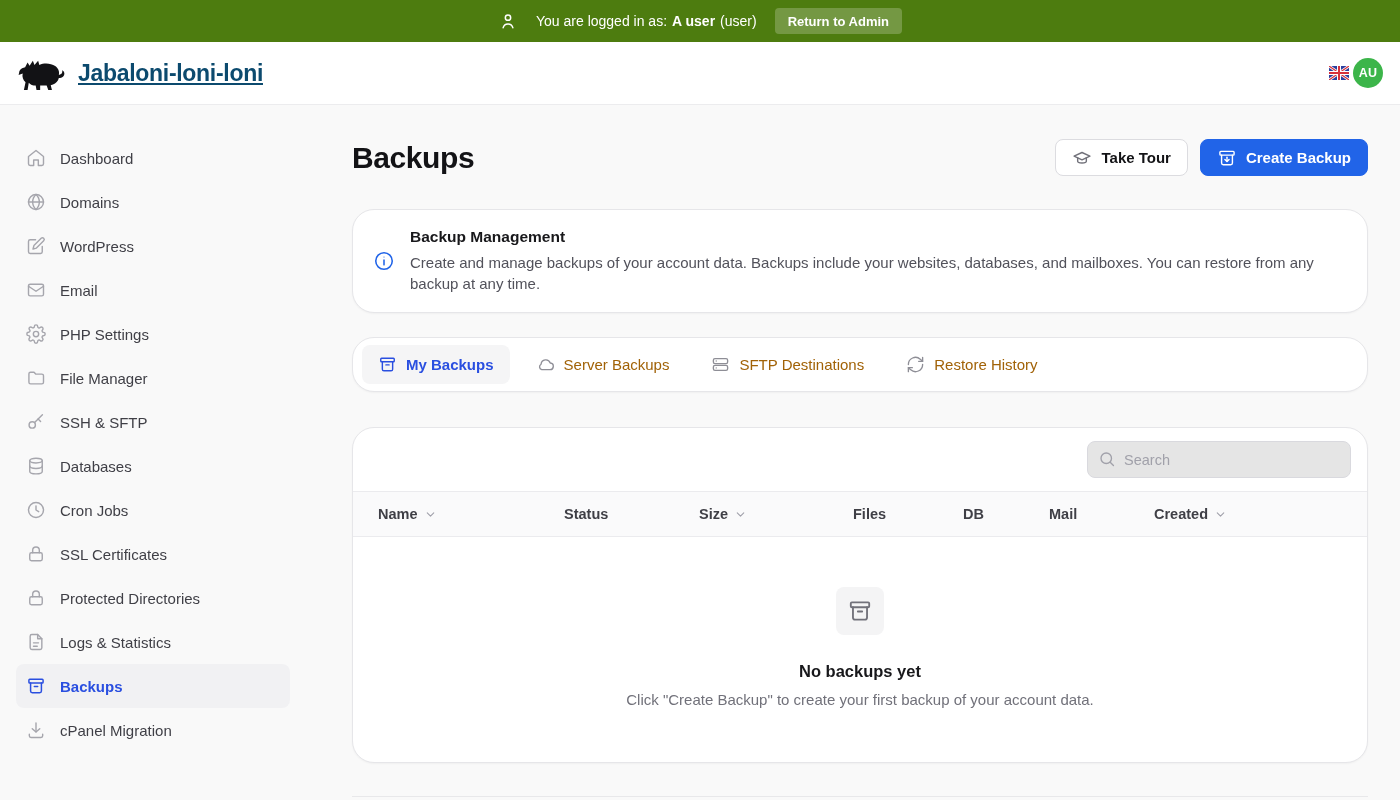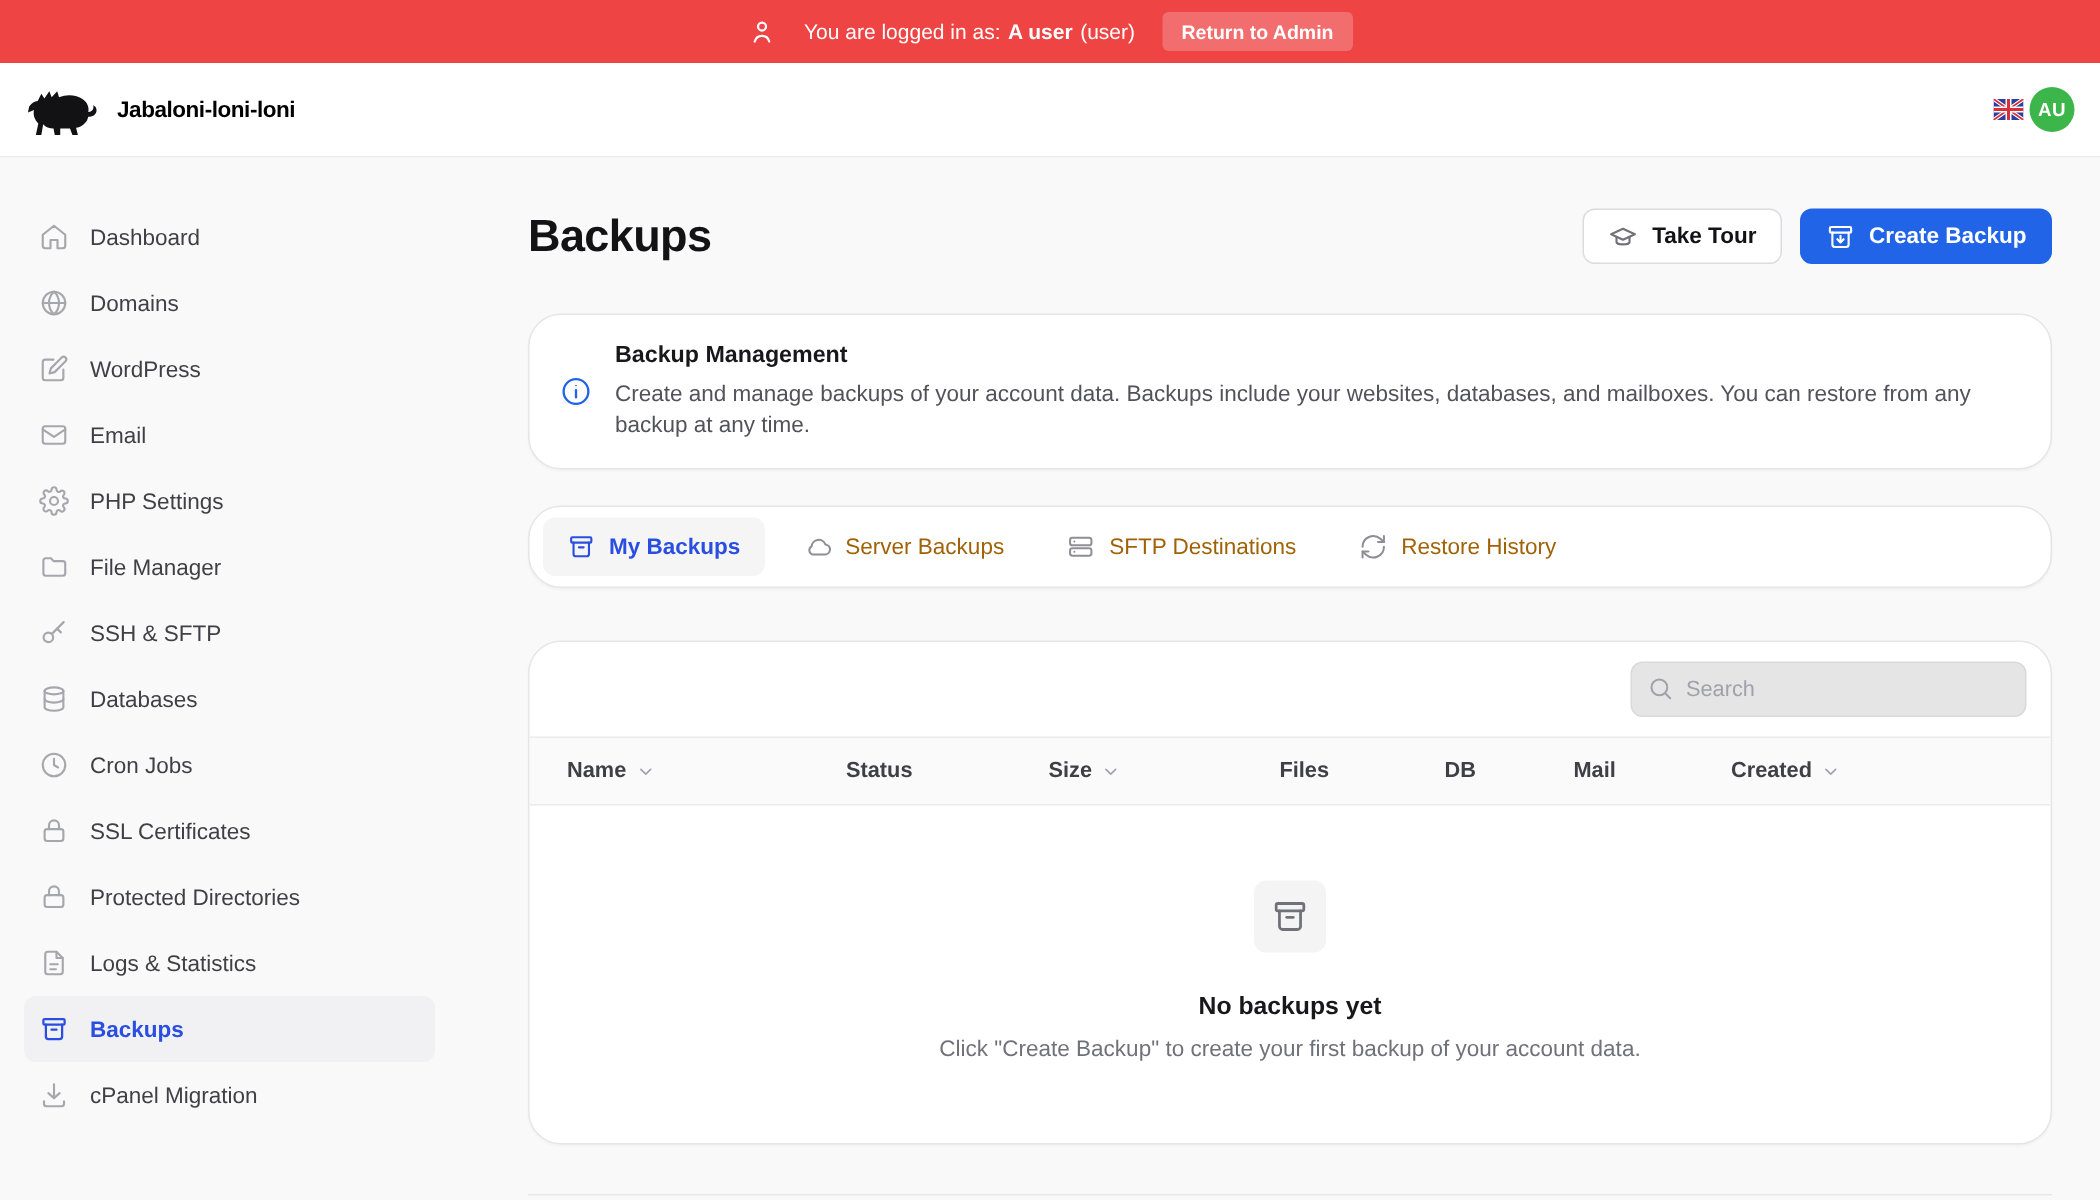--- a/index.html
+++ b/index.html
@@ -1,32 +1,32 @@
 <!DOCTYPE html>
 <html><head>
 <meta charset="utf-8">
 <style>
   * { margin:0; padding:0; box-sizing:border-box; }
   html,body { width:1400px; height:800px; overflow:hidden;
     font-family:"Liberation Sans", sans-serif; background:#F9F9F9; color:#18181B; }
 
   
   .topbar { position:absolute; left:0; top:0; width:1400px; height:42px;
-    background:#ef4444; display:flex; align-items:center; justify-content:center; gap:18px; }
+    background:#4d7c0f; display:flex; align-items:center; justify-content:center; gap:18px; }
   .topbar .msg { color:#fff; font-size:14px; display:flex; gap:5px; align-items:center; }
   .topbar .msg b { font-weight:700; }
   .return-btn { background:rgba(255,255,255,0.22); color:#fff; border:none; border-radius:4px;
     height:26px; padding:0 13px; font-size:13px; font-weight:600; cursor:pointer;
     font-family:"Liberation Sans", sans-serif; }
   .person-icon { color:#fff; display:flex; }
 
   
   .header { position:absolute; left:0; top:42px; width:1400px; height:63px; background:#fff;
     border-bottom:1px solid #ECECEE; display:flex; align-items:center; padding:0 17px; }
-  .brand { font-size:15px; font-weight:700; color:#000000; letter-spacing:-0.3px; margin-left:9px; }
+  .brand { font-size:23px; font-weight:700; color:#0c4a6e; letter-spacing:-0.3px; margin-left:9px;text-decoration:underline; }
   .header-right { margin-left:auto; display:flex; align-items:center; gap:4px; }
   .avatar { width:30px; height:30px; border-radius:50%; background:#3CB54A; color:#fff;
     font-size:12.5px; font-weight:700; display:flex; align-items:center; justify-content:center;
     letter-spacing:.3px; cursor:pointer; }
   .flag { display:flex; cursor:pointer; }
 
   
   .sidebar { position:absolute; left:0; top:105px; width:306px; padding-top:31px; }
   .side-item { height:44px; margin:0 16px; padding:0 10px; display:flex; align-items:center;
     gap:14px; font-size:15px; color:#3F3F46; border-radius:8px; cursor:pointer; }

